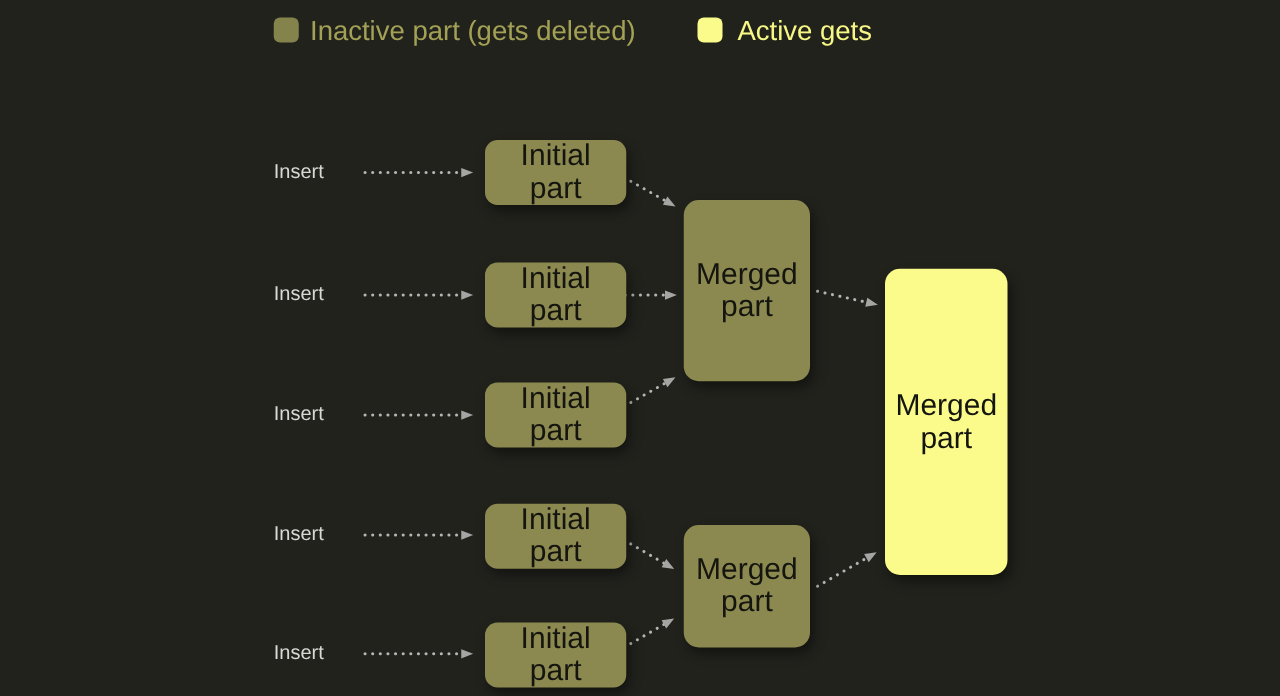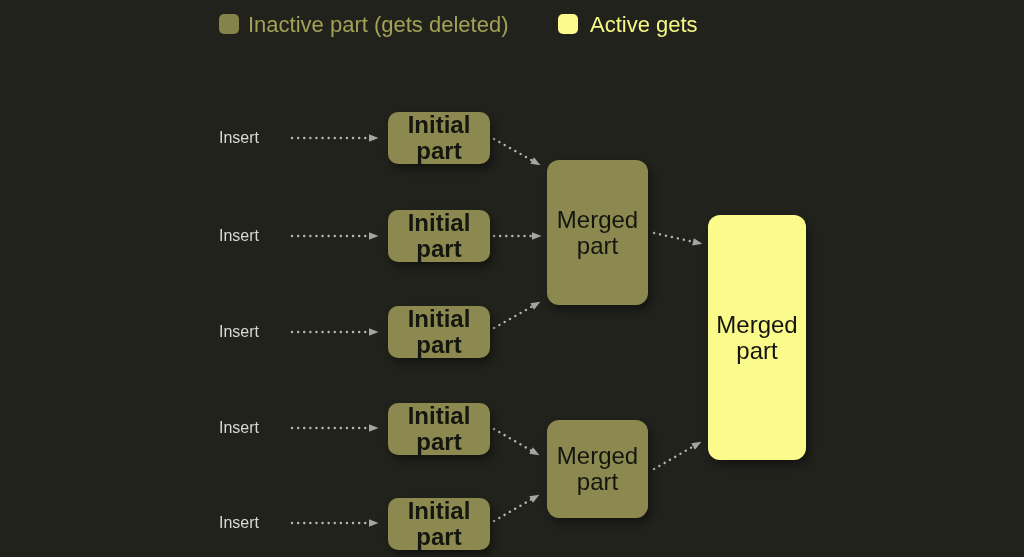--- a/index.html
+++ b/index.html
@@ -36,21 +36,21 @@
     position:absolute;left:219px;width:72px;height:30px;line-height:30px;
     font-size:16px;color:var(--insert-text);
   }
   .box{
     position:absolute;display:flex;align-items:center;justify-content:center;
     text-align:center;color:var(--box-text);font-size:24px;line-height:26px;
     background:var(--inactive-fill);border-radius:11px;
     box-shadow:3px 5px 9px rgba(0,0,0,0.45);
     padding:0 6px;box-sizing:border-box;
   }
-  .initial{left:388px;width:102px;height:52px;border-radius:10px;font-weight:bold;}
+  .initial{left:388px;width:113px;height:52px;border-radius:10px;}
   .initial-1{top:112px;} .initial-2{top:210px;} .initial-3{top:306px;}
   .initial-4{top:403px;} .initial-5{top:498px;}
   .merged{left:547px;width:101px;border-radius:12px;}
   .merged-1{top:160px;height:145px;}
   .merged-2{top:420px;height:98px;}
   .final{left:708px;top:215px;width:98px;height:245px;background:var(--active-fill);border-radius:12px;}
 </style>
 </head>
 <body>
 

